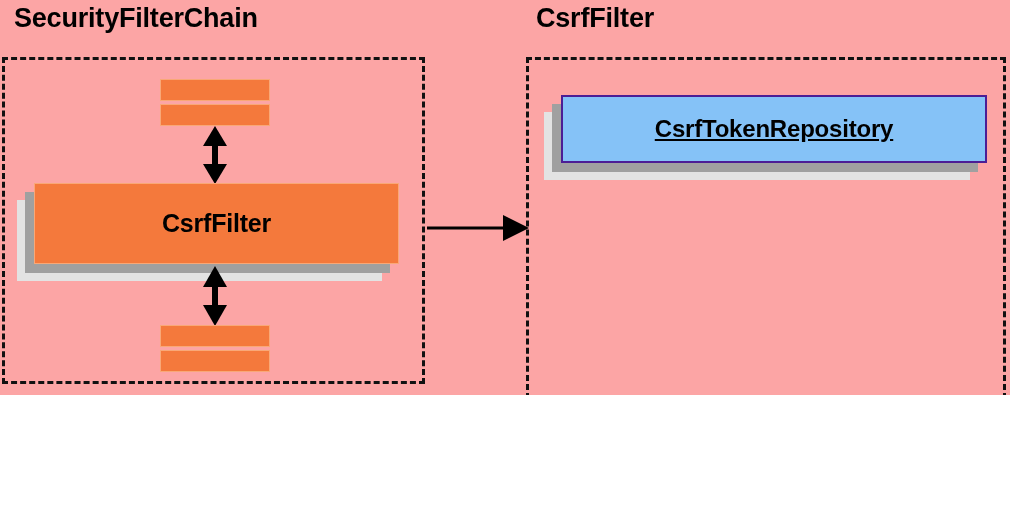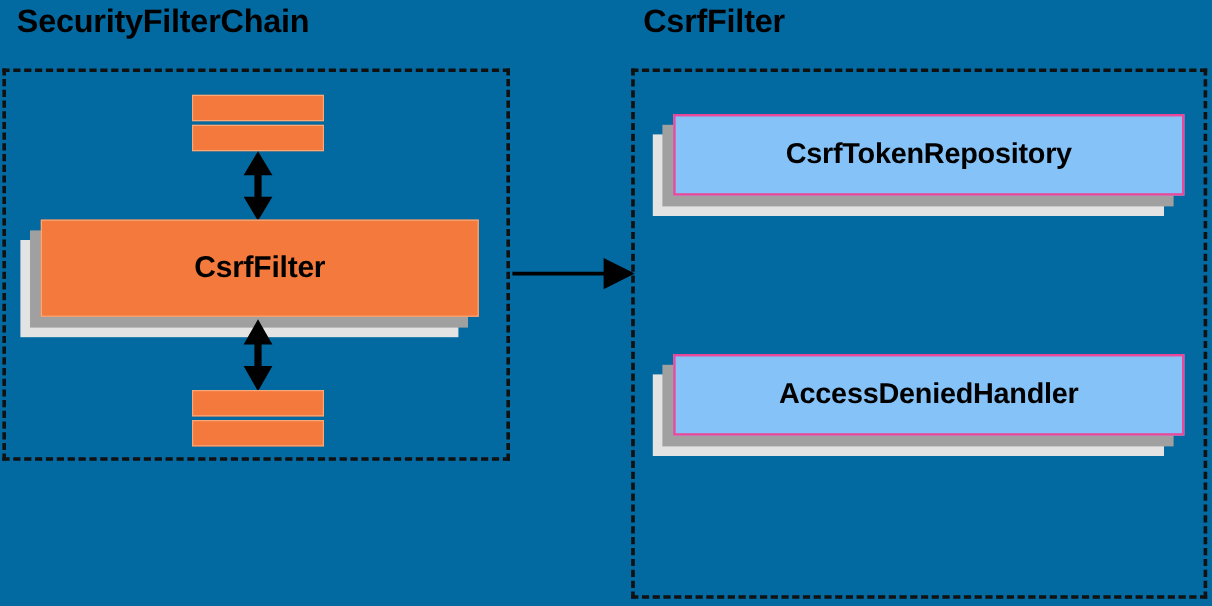--- a/index.html
+++ b/index.html
@@ -7,22 +7,22 @@
     margin: 0;
     padding: 0;
     background: #ffffff;
   }
   body {
     font-family: "Liberation Sans", sans-serif;
   }
   #canvas {
     position: relative;
     width: 1010px;
-    height: 505px;
-    background: #0369a1;
+    height: 395px;
+    background: #fca5a5;
     overflow: hidden;
   }
 
   
   .panel-title {
     position: absolute;
     font-family: "Liberation Sans", sans-serif;
     font-weight: bold;
     font-size: 27px;
     line-height: 30px;
@@ -85,23 +85,24 @@
   
   .node-orange .face {
     background: #f4793c;
     border: 1px solid #f9a877;
     font-size: 25px;
     letter-spacing: -0.2px;
   }
   
   .node-blue .face {
     background: #85c2f7;
-    border: 2px solid #ec4899;
+    border: 2px solid #4c1d95;
     font-size: 24px;
     letter-spacing: -0.2px;
+    text-decoration: underline;
   }
 
   
   .stub {
     position: absolute;
     background: #f4793c;
     border: 1px solid #f9a877;
     box-sizing: border-box;
   }
 
@@ -153,20 +154,15 @@
 
   <div class="group-box" id="group-right"></div>
 
   <div class="node node-blue" style="left:561px; top:95px; width:426px; height:68px;">
     <div class="shadow-far"></div>
     <div class="shadow-near"></div>
     <div class="face">CsrfTokenRepository</div>
   </div>
 
 
-  <div class="node node-blue" style="left:561px; top:295px; width:426px; height:68px;">
-    <div class="shadow-far"></div>
-    <div class="shadow-near"></div>
-    <div class="face">AccessDeniedHandler</div>
-  </div>
 
 
 </div>
 
 </body></html>

